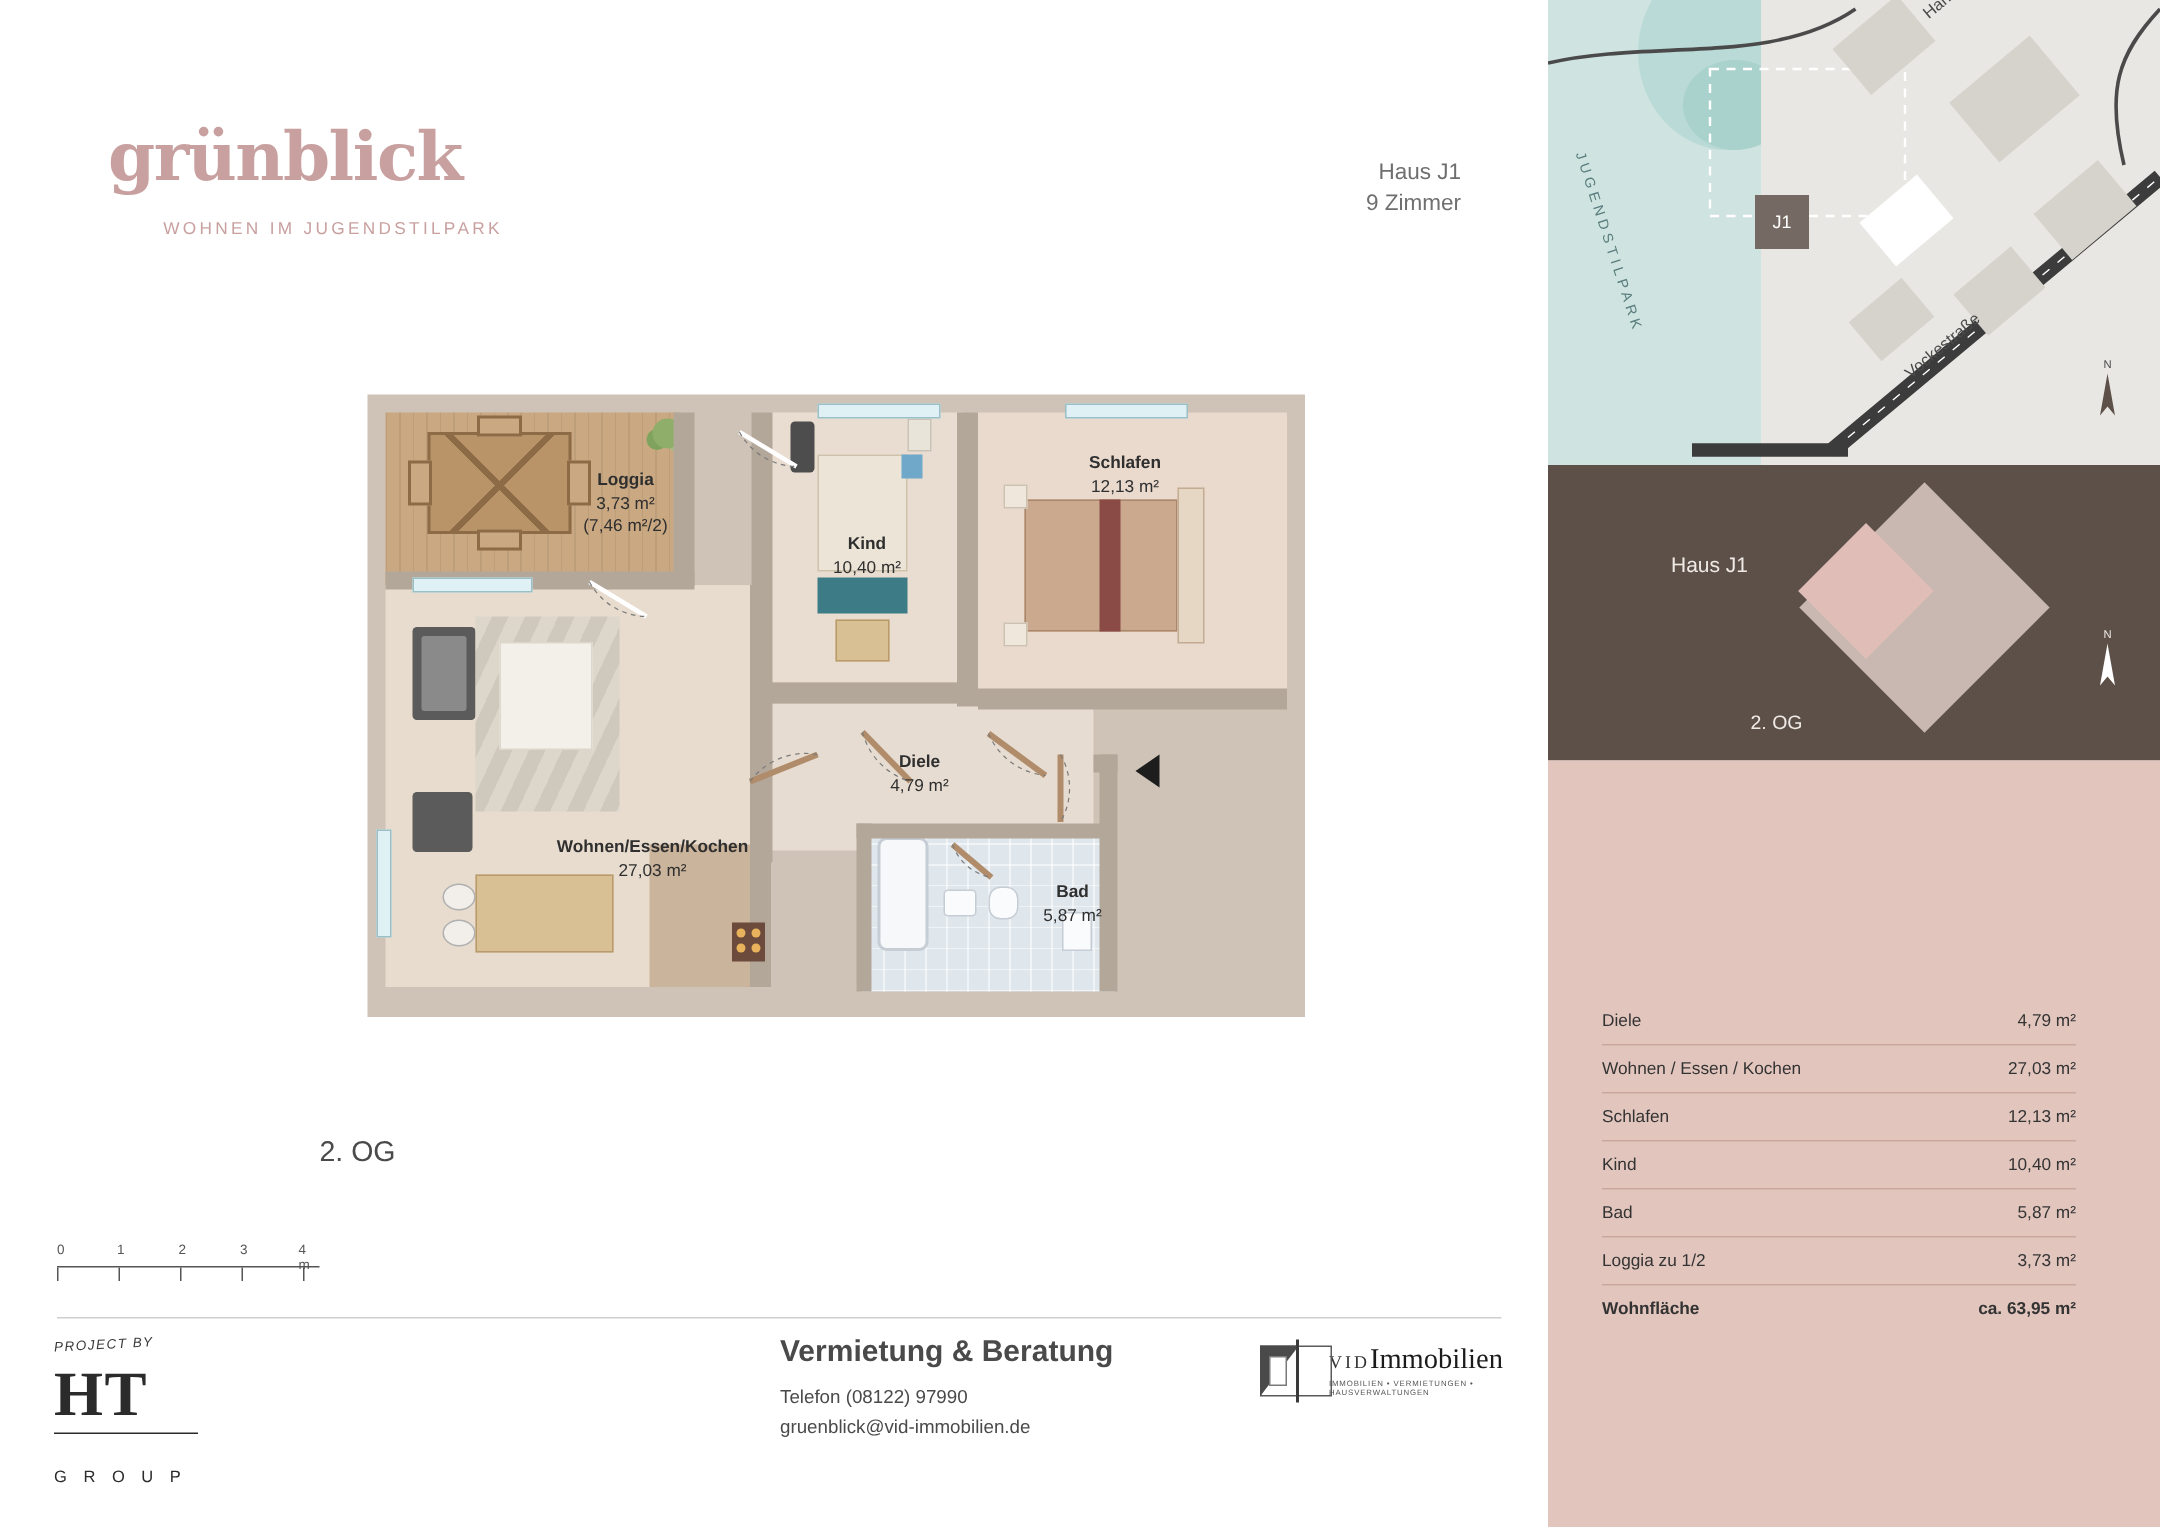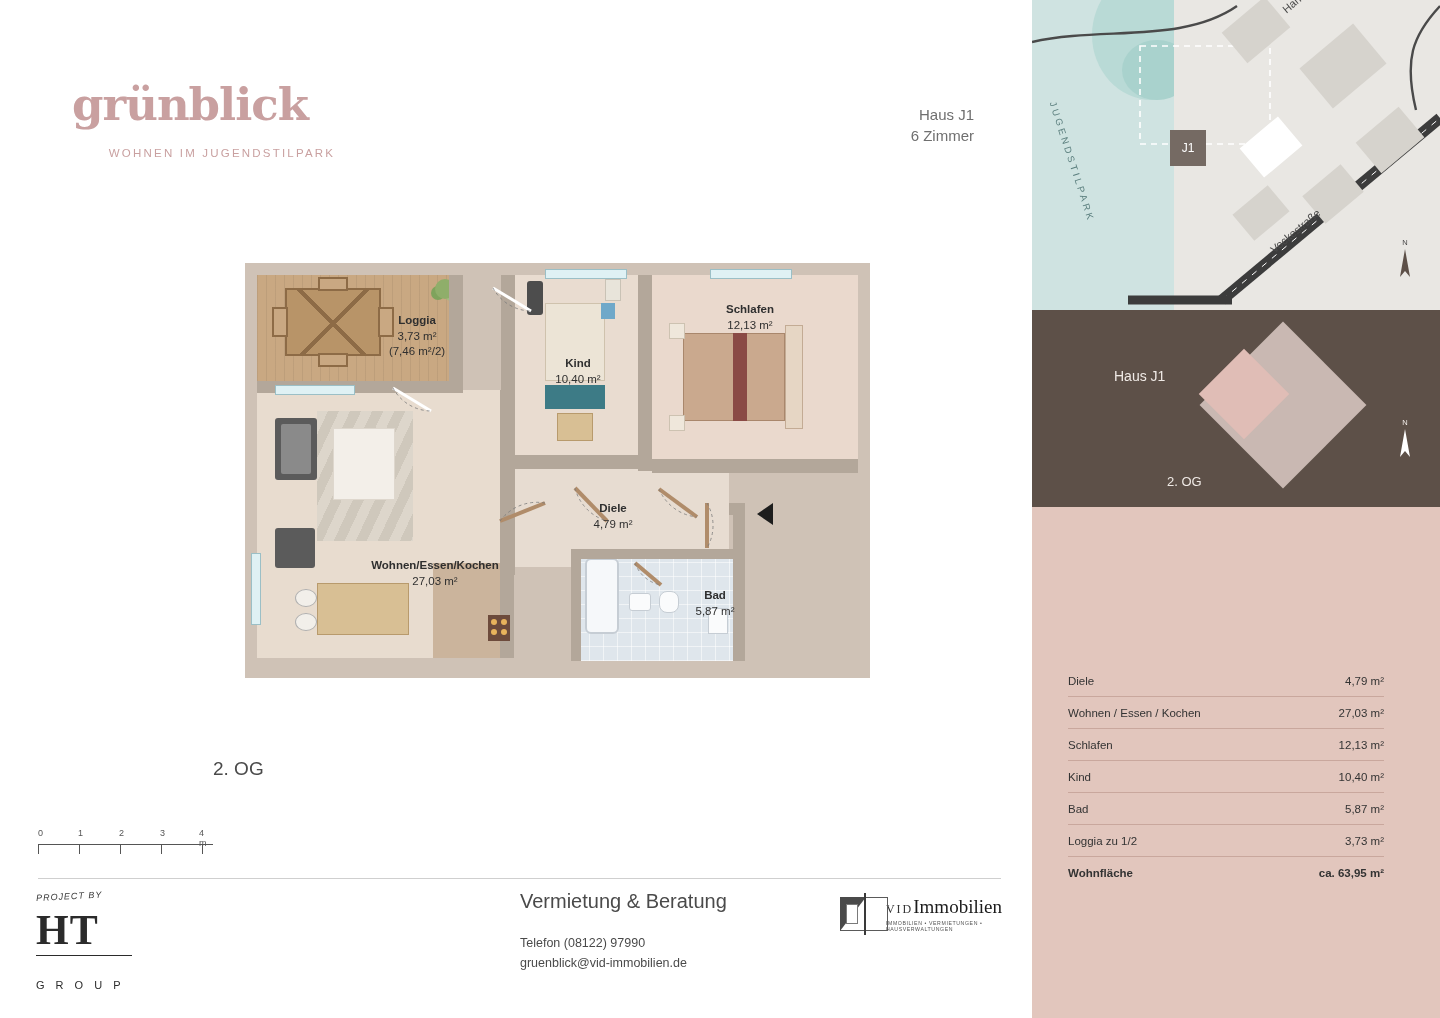--- a/index.html
+++ b/index.html
@@ -66,21 +66,21 @@
 
   .ht { position:absolute; left:36px; top:893px; width:130px; }
   .ht-top { font-size:9px; letter-spacing:1px; color:#3a3a3a; font-style:italic; transform:rotate(-3deg); transform-origin:left center;}
   .ht-big { font-family:"Liberation Serif", serif; font-size:42px; font-weight:700; color:#2b2b2b; line-height:1; margin-top:6px; letter-spacing:1px;}
   .ht-rule { width:96px; height:1px; background:#2b2b2b; margin-top:4px; }
   .ht-group { font-size:11px; letter-spacing:4px; color:#2b2b2b; margin-top:23px; }
 
   .disclaimer { position:absolute; left:174px; top:898px; width:300px; font-size:10.5px; line-height:1.75; color:#4a4a4a; }
 
   .contact { position:absolute; left:520px; top:890px; width:300px; }
-  .contact-title { font-size:20px; color:#4a4a4a; margin-bottom:20px; }
+  .contact-title { font-size:20px; color:#4a4a4a; margin-bottom:8px;font-weight:bold; }
   .contact-line { font-size:12.5px; color:#4a4a4a; line-height:1.62; }
 
   .vid { position:absolute; left:838px; top:893px; width:172px; height:42px; display:flex; align-items:center; }
   .vid-mark { width:56px; height:42px; position:relative; }
   .vid-text { margin-left:6px; }
   .vid-name { font-family:"Liberation Serif", serif; font-size:12px; letter-spacing:2px; color:#333; display:inline-block; }
   .vid-immo { font-family:"Liberation Serif", serif; font-size:19px; color:#1b1b1b; display:inline-block; }
   .vid-tag { font-size:5.2px; letter-spacing:0.6px; color:#555; margin-top:2px; }
 
   
@@ -104,21 +104,21 @@
 
 <div class="main">
 
   <div class="logo">
     <div class="logo-word">grünblick</div>
     <div class="logo-sub">WOHNEN IM JUGENDSTILPARK</div>
   </div>
 
   <div class="title-block">
     <div class="title-sub">Haus J1</div>
-    <div class="title-sub2">6 Zimmer</div>
+    <div class="title-sub2">9 Zimmer</div>
   </div>
 
   <div class="plan">
 
     <div class="shell"></div>
 
     <div style="position:absolute;left:12px;top:12px;width:196px;height:115px;background:#c9a882;"></div>
     <div style="position:absolute;left:12px;top:12px;width:196px;height:115px;background:repeating-linear-gradient(90deg, rgba(0,0,0,.06) 0 1px, transparent 1px 9px);"></div>
 
     <div style="position:absolute;left:40px;top:25px;width:96px;height:68px;border:2px solid #8d6b46;background:#b89468;"></div>

